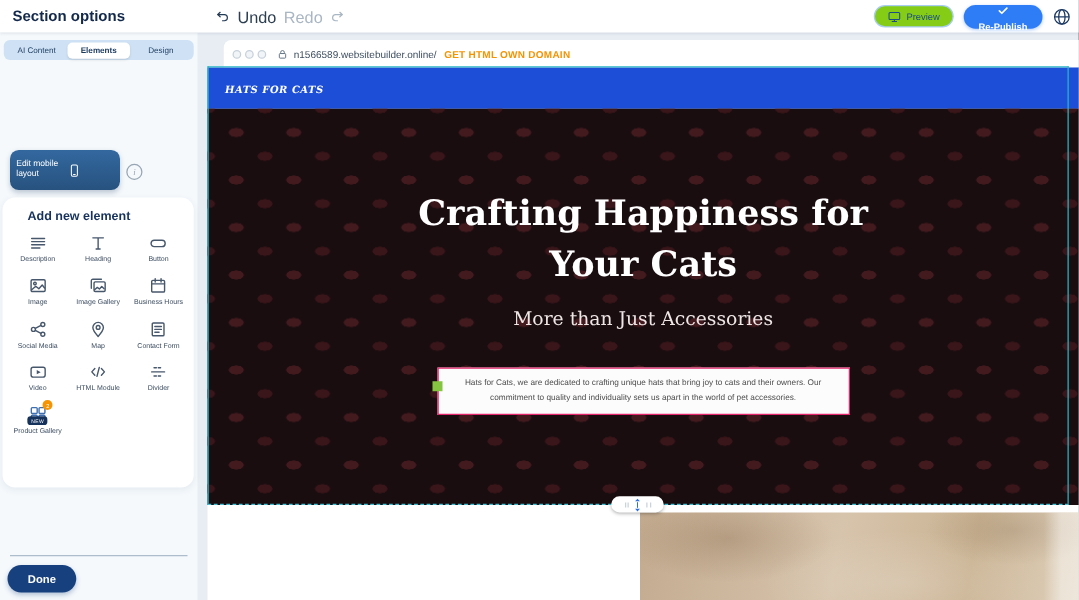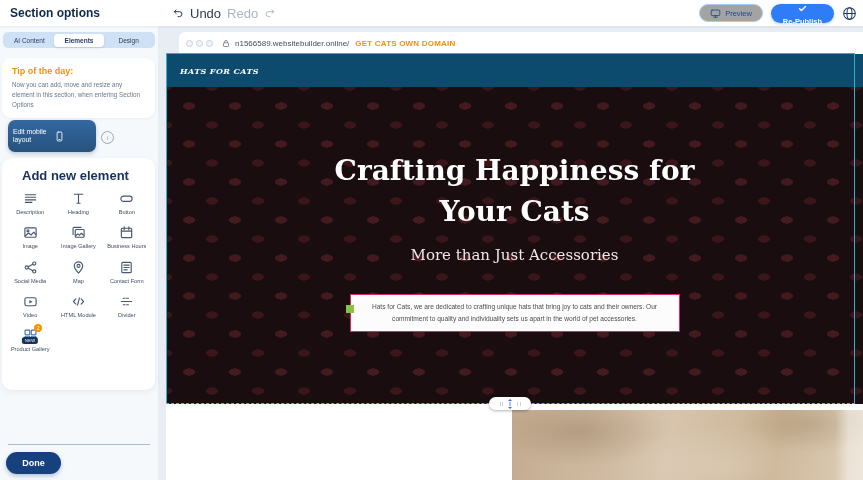--- a/index.html
+++ b/index.html
@@ -13,21 +13,21 @@
   .topbar{position:absolute;left:0;top:0;width:863px;height:26px;background:#fff;
     box-shadow:0 1px 2px rgba(20,40,80,.08);z-index:40;}
   .tb-title{position:absolute;left:10px;top:50%;transform:translateY(-50%);
     font-size:12px;font-weight:bold;color:#13294b;}
   .tb-history{position:absolute;left:172px;top:0;height:26px;display:flex;align-items:center;gap:6px;}
   .tb-lbl{font-size:13px;color:#2c3e50;cursor:pointer;}
   .tb-lbl.disabled{color:#a9b6c3;}
   .ico{stroke:#243b55;fill:none;stroke-width:1.3;stroke-linecap:round;stroke-linejoin:round;}
   .ico-gray{stroke:#a9b6c3;}
   .tb-right{position:absolute;right:6px;top:0;height:26px;display:flex;align-items:center;gap:8px;}
-  .btn-preview{height:18px;padding:0 10px;border-radius:10px;background:#a3a3a3;
+  .btn-preview{height:18px;padding:0 10px;border-radius:10px;background:#84cc16;
     border:1px solid #a8cdf0;color:#1b4a8a;font-size:7.5px;display:flex;align-items:center;gap:4px;cursor:pointer;
     font-family:"Liberation Sans",sans-serif;}
   .btn-republish{height:19px;padding:0 12px;border-radius:11px;background:#2f7df6;border:none;
     color:#fff;font-size:7.5px;font-weight:bold;display:flex;align-items:center;gap:4px;cursor:pointer;
     box-shadow:0 1px 3px rgba(47,125,246,.4);font-family:"Liberation Sans",sans-serif;flex-direction:column;}
   .globe{display:flex;cursor:pointer;}
   
   .sidebar{position:absolute;left:0;top:26px;width:158px;height:454px;background:#f5f9fc;z-index:30;}
   .tabs{position:absolute;left:3px;top:6px;width:152px;height:16px;background:#cfe2f5;border-radius:5px;
     display:flex;align-items:center;padding:1.5px;box-sizing:border-box;}
@@ -40,21 +40,21 @@
   .btn-mobile{position:absolute;left:8px;top:94px;width:88px;height:32px;border:none;border-radius:7px;
     background:linear-gradient(180deg,#33689f,#27527f);color:#fff;display:flex;align-items:center;gap:4px;
     padding:0 5px;font-size:6.8px;text-align:left;cursor:pointer;font-family:"Liberation Sans",sans-serif;
     box-shadow:0 2px 4px rgba(30,60,100,.25);}
   .btn-mobile span{flex:1;line-height:1.2;}
   .info{position:absolute;left:101px;top:105px;width:11px;height:11px;border:1px solid #97a6b4;border-radius:50%;
     color:#97a6b4;font-size:7px;display:flex;align-items:center;justify-content:center;font-style:italic;
     font-family:"Liberation Serif",serif;cursor:pointer;}
   .add-card{position:absolute;left:2px;top:132px;width:153px;height:232px;background:#fff;border-radius:10px;
     box-shadow:0 2px 6px rgba(30,60,100,.08);padding:10px 4px 0 4px;box-sizing:border-box;}
-  .add-title{font-size:13px;font-weight:bold;color:#16325c;padding-left:16px;margin-bottom:8px;}
+  .add-title{font-size:10px;font-weight:bold;color:#16325c;padding-left:16px;margin-bottom:8px;}
   .el-grid{display:grid;grid-template-columns:repeat(3,1fr);row-gap:9px;}
   .el-cell{display:flex;flex-direction:column;align-items:center;gap:3px;position:relative;cursor:pointer;}
   .icon-wrap{display:flex;}
   .el-svg{width:15px;height:15px;stroke:#47576c;fill:none;stroke-width:1.2;stroke-linecap:round;stroke-linejoin:round;}
   .el-label{font-size:5.6px;color:#3c4d61;text-align:center;line-height:1.3;max-width:42px;}
   .el-badge{position:absolute;top:-4px;right:12px;background:#f59300;color:#fff;font-size:4.5px;
     width:8px;height:8px;border-radius:50%;display:flex;align-items:center;justify-content:center;}
   .el-tag{position:absolute;top:9px;left:50%;transform:translateX(-50%);background:#15325d;color:#fff;
     font-size:4px;padding:1px 3px;border-radius:2.5px;letter-spacing:.3px;}
   .sb-divider{position:absolute;left:8px;top:418px;width:142px;height:1px;background:#aebdcb;}
@@ -62,21 +62,21 @@
     background:#17407f;color:#fff;font-size:9px;font-weight:bold;cursor:pointer;font-family:"Liberation Sans",sans-serif;
     box-shadow:0 2px 4px rgba(23,64,127,.3);}
   
   .preview{position:absolute;left:166px;top:32px;width:697px;height:448px;z-index:10;}
   .browserbar{position:absolute;left:13px;top:0;width:100%;height:22px;background:#fff;border-radius:6px 6px 0 0;
     display:flex;align-items:center;padding-left:7px;box-sizing:border-box;}
   .dot{width:5px;height:5px;border-radius:50%;border:1px solid #c6d1da;background:#f2f5f8;margin-right:3px;}
   .lock{margin:0 5px 0 6px;display:flex;}
   .url{font-size:8px;color:#3e4f60;}
   .cta{font-size:8px;font-weight:bold;color:#f59300;margin-left:6px;letter-spacing:.2px;cursor:pointer;}
-  .siteheader{position:absolute;left:0;top:22px;width:100%;height:33px;background:#0c4a6e;
+  .siteheader{position:absolute;left:0;top:22px;width:100%;height:33px;background:#1d4ed8;
     display:flex;align-items:center;justify-content:space-between;padding:0 26px 0 14px;box-sizing:border-box;}
   .logo{font-family:"DejaVu Serif",serif;font-style:italic;font-weight:bold;font-size:8px;color:#fff;
     letter-spacing:.4px;cursor:pointer;white-space:nowrap;}
   .nav{display:flex;align-items:center;gap:15px;}
   .nav-item{font-size:7.5px;color:#fff;padding-bottom:3px;border-bottom:1.5px solid transparent;cursor:pointer;white-space:nowrap;}
   .nav-item.active{border-bottom-color:#fff;}
   .nav-more{color:#fff;font-size:9px;cursor:pointer;letter-spacing:1px;}
   .hero{position:absolute;left:0;top:55px;width:100%;height:317px;text-align:center;overflow:hidden;
     background-color:#1a0d10;
     background-image:
@@ -159,24 +159,20 @@
   </div>
 </div>
 
 <div class="sidebar">
   <div class="tabs">
     <div class="tab">AI Content</div>
     <div class="tab active">Elements</div>
     <div class="tab">Design</div>
   </div>
 
-  <div class="tip-card">
-    <div class="tip-title">Tip of the day:</div>
-    <div class="tip-body">Now you can add, move and resize any element in this section, when entering Section Options</div>
-  </div>
 
   <button class="btn-mobile">
     <span>Edit mobile layout</span>
     <span style="display:flex;">
       <svg viewBox="0 0 16 16" width="11" height="13" style="stroke:#fff;fill:none;stroke-width:1.2;stroke-linecap:round;">
           <rect x="4.5" y="1.5" width="7" height="13" rx="1.5"></rect>
           <path d="M7 12.5h2"></path>
         </svg>
     </span>
   </button>
@@ -319,21 +315,21 @@
     <span class="dot"></span>
     <span class="dot"></span>
     <span class="dot"></span>
     <span class="lock">
       <svg viewBox="0 0 12 12" width="8" height="9" style="stroke:#5a6b7c;fill:none;stroke-width:1.1;">
           <rect x="2.2" y="5" width="7.6" height="5.5" rx="1"></rect>
           <path d="M3.8 5V3.6a2.2 2.2 0 0 1 4.4 0V5"></path>
         </svg>
     </span>
     <span class="url">n1566589.websitebuilder.online/</span>
-    <span class="cta">GET CATS OWN DOMAIN</span>
+    <span class="cta">GET HTML OWN DOMAIN</span>
   </div>
 
   <div class="siteheader">
     <span class="logo">HATS FOR CATS</span>
   </div>
 
   <div class="hero">
     <div class="h1">
       <span>Crafting Happiness for</span><br>
       <span>Your Cats</span>

